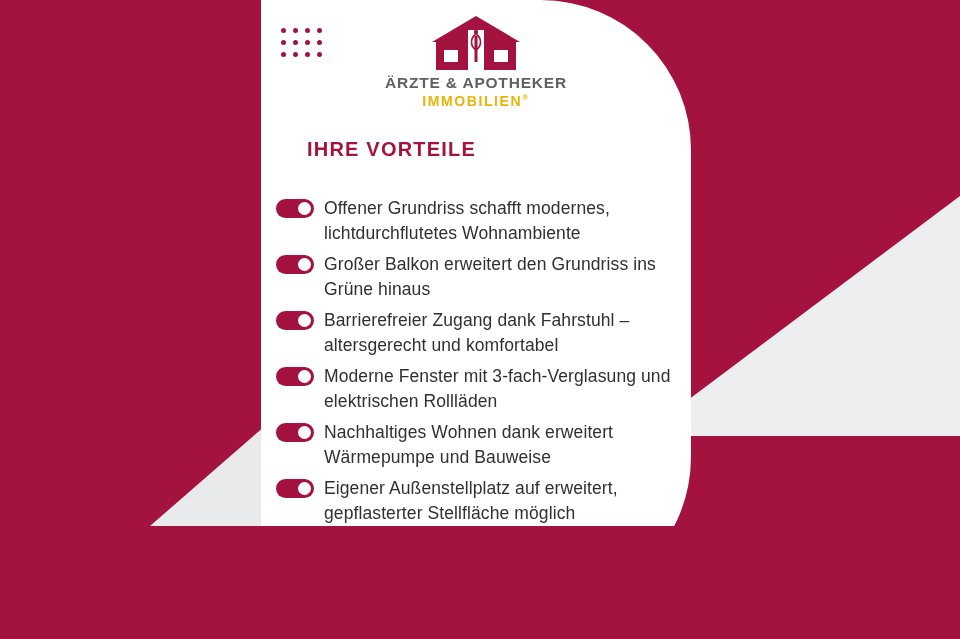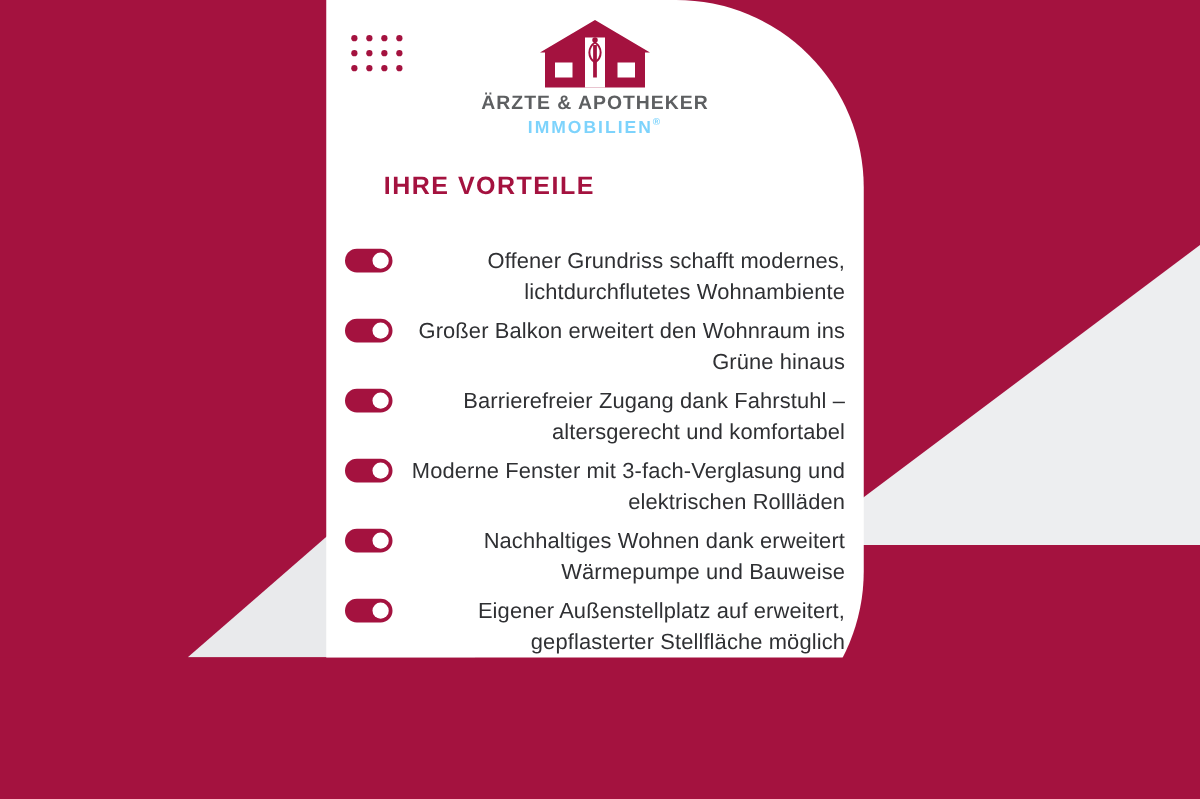--- a/index.html
+++ b/index.html
@@ -98,21 +98,21 @@
     letter-spacing: 0.8px;
     font-weight: bold;
     color: #5d5f61;
     margin-top: 2px;
     white-space: nowrap;
   }
   .logo-sub {
     font-size: 14px;
     letter-spacing: 1.6px;
     font-weight: bold;
-    color: #7dd3fc;
+    color: #eab308;
     margin-top: 1px;
     white-space: nowrap;
   }
   .logo-sub sup {
     font-size: 8px;
     vertical-align: super;
   }
   
   .headline {
     position: absolute;
@@ -122,21 +122,20 @@
     font-weight: bold;
     letter-spacing: 1.2px;
     color: #a4123f;
   }
   
   .benefits {
     position: absolute;
     left: 276px;
     top: 196px;
     width: 400px;
-    text-align: right;
   }
   .benefit {
     display: flex;
     align-items: flex-start;
     margin-bottom: 6px;
   }
   .toggle {
     flex: 0 0 auto;
     width: 38px;
     height: 19px;
@@ -220,21 +219,21 @@
 
   <div class="benefits">
 
     <div class="benefit">
       <div class="toggle"></div>
       <div class="benefit-text">Offener Grundriss schafft modernes, lichtdurchflutetes Wohnambiente</div>
     </div>
 
     <div class="benefit">
       <div class="toggle"></div>
-      <div class="benefit-text">Großer Balkon erweitert den Wohnraum ins Grüne hinaus</div>
+      <div class="benefit-text">Großer Balkon erweitert den Grundriss ins Grüne hinaus</div>
     </div>
 
     <div class="benefit">
       <div class="toggle"></div>
       <div class="benefit-text">Barrierefreier Zugang dank Fahrstuhl – altersgerecht und komfortabel</div>
     </div>
 
     <div class="benefit">
       <div class="toggle"></div>
       <div class="benefit-text">Moderne Fenster mit 3-fach-Verglasung und elektrischen Rollläden</div>

